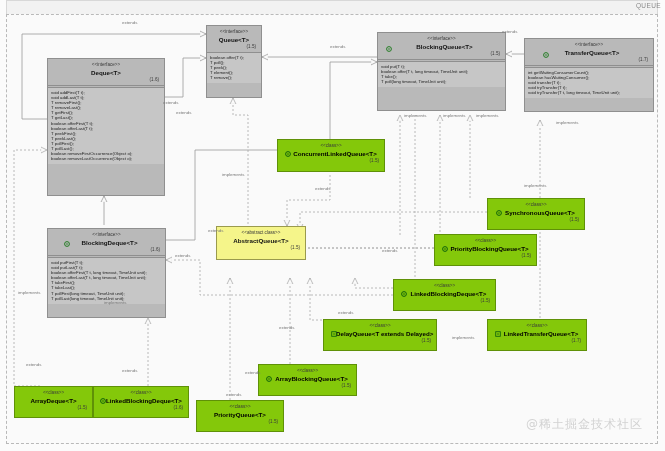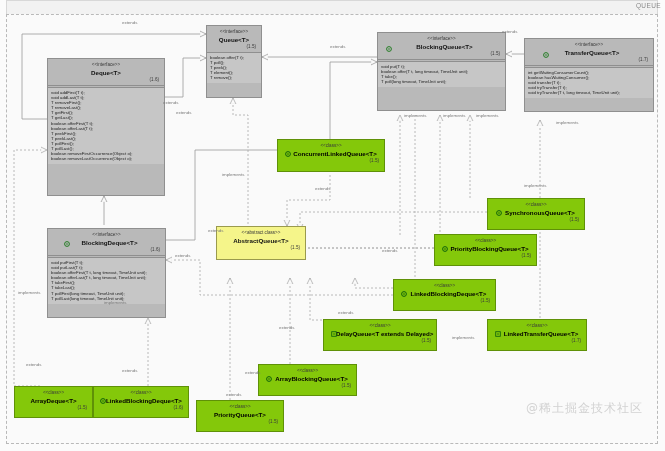--- a/index.html
+++ b/index.html
@@ -103,21 +103,21 @@
   }
   .hdr-with-ico .nm { padding-left: 6px; }
   .edge-label {
     position: absolute;
     font-size: 4.4px;
     color: #7a7a7a;
     white-space: nowrap;
   }
   #watermark {
     position: absolute;
-    right: 22px; bottom: 34px;
+    right: 22px; bottom: 18px;
     font-size: 12px;
     color: #d2d2d2;
     letter-spacing: 1px;
     font-family: "DejaVu Sans", sans-serif;
   }
 </style>
 </head>
 <body>
 
 <div id="canvas">

